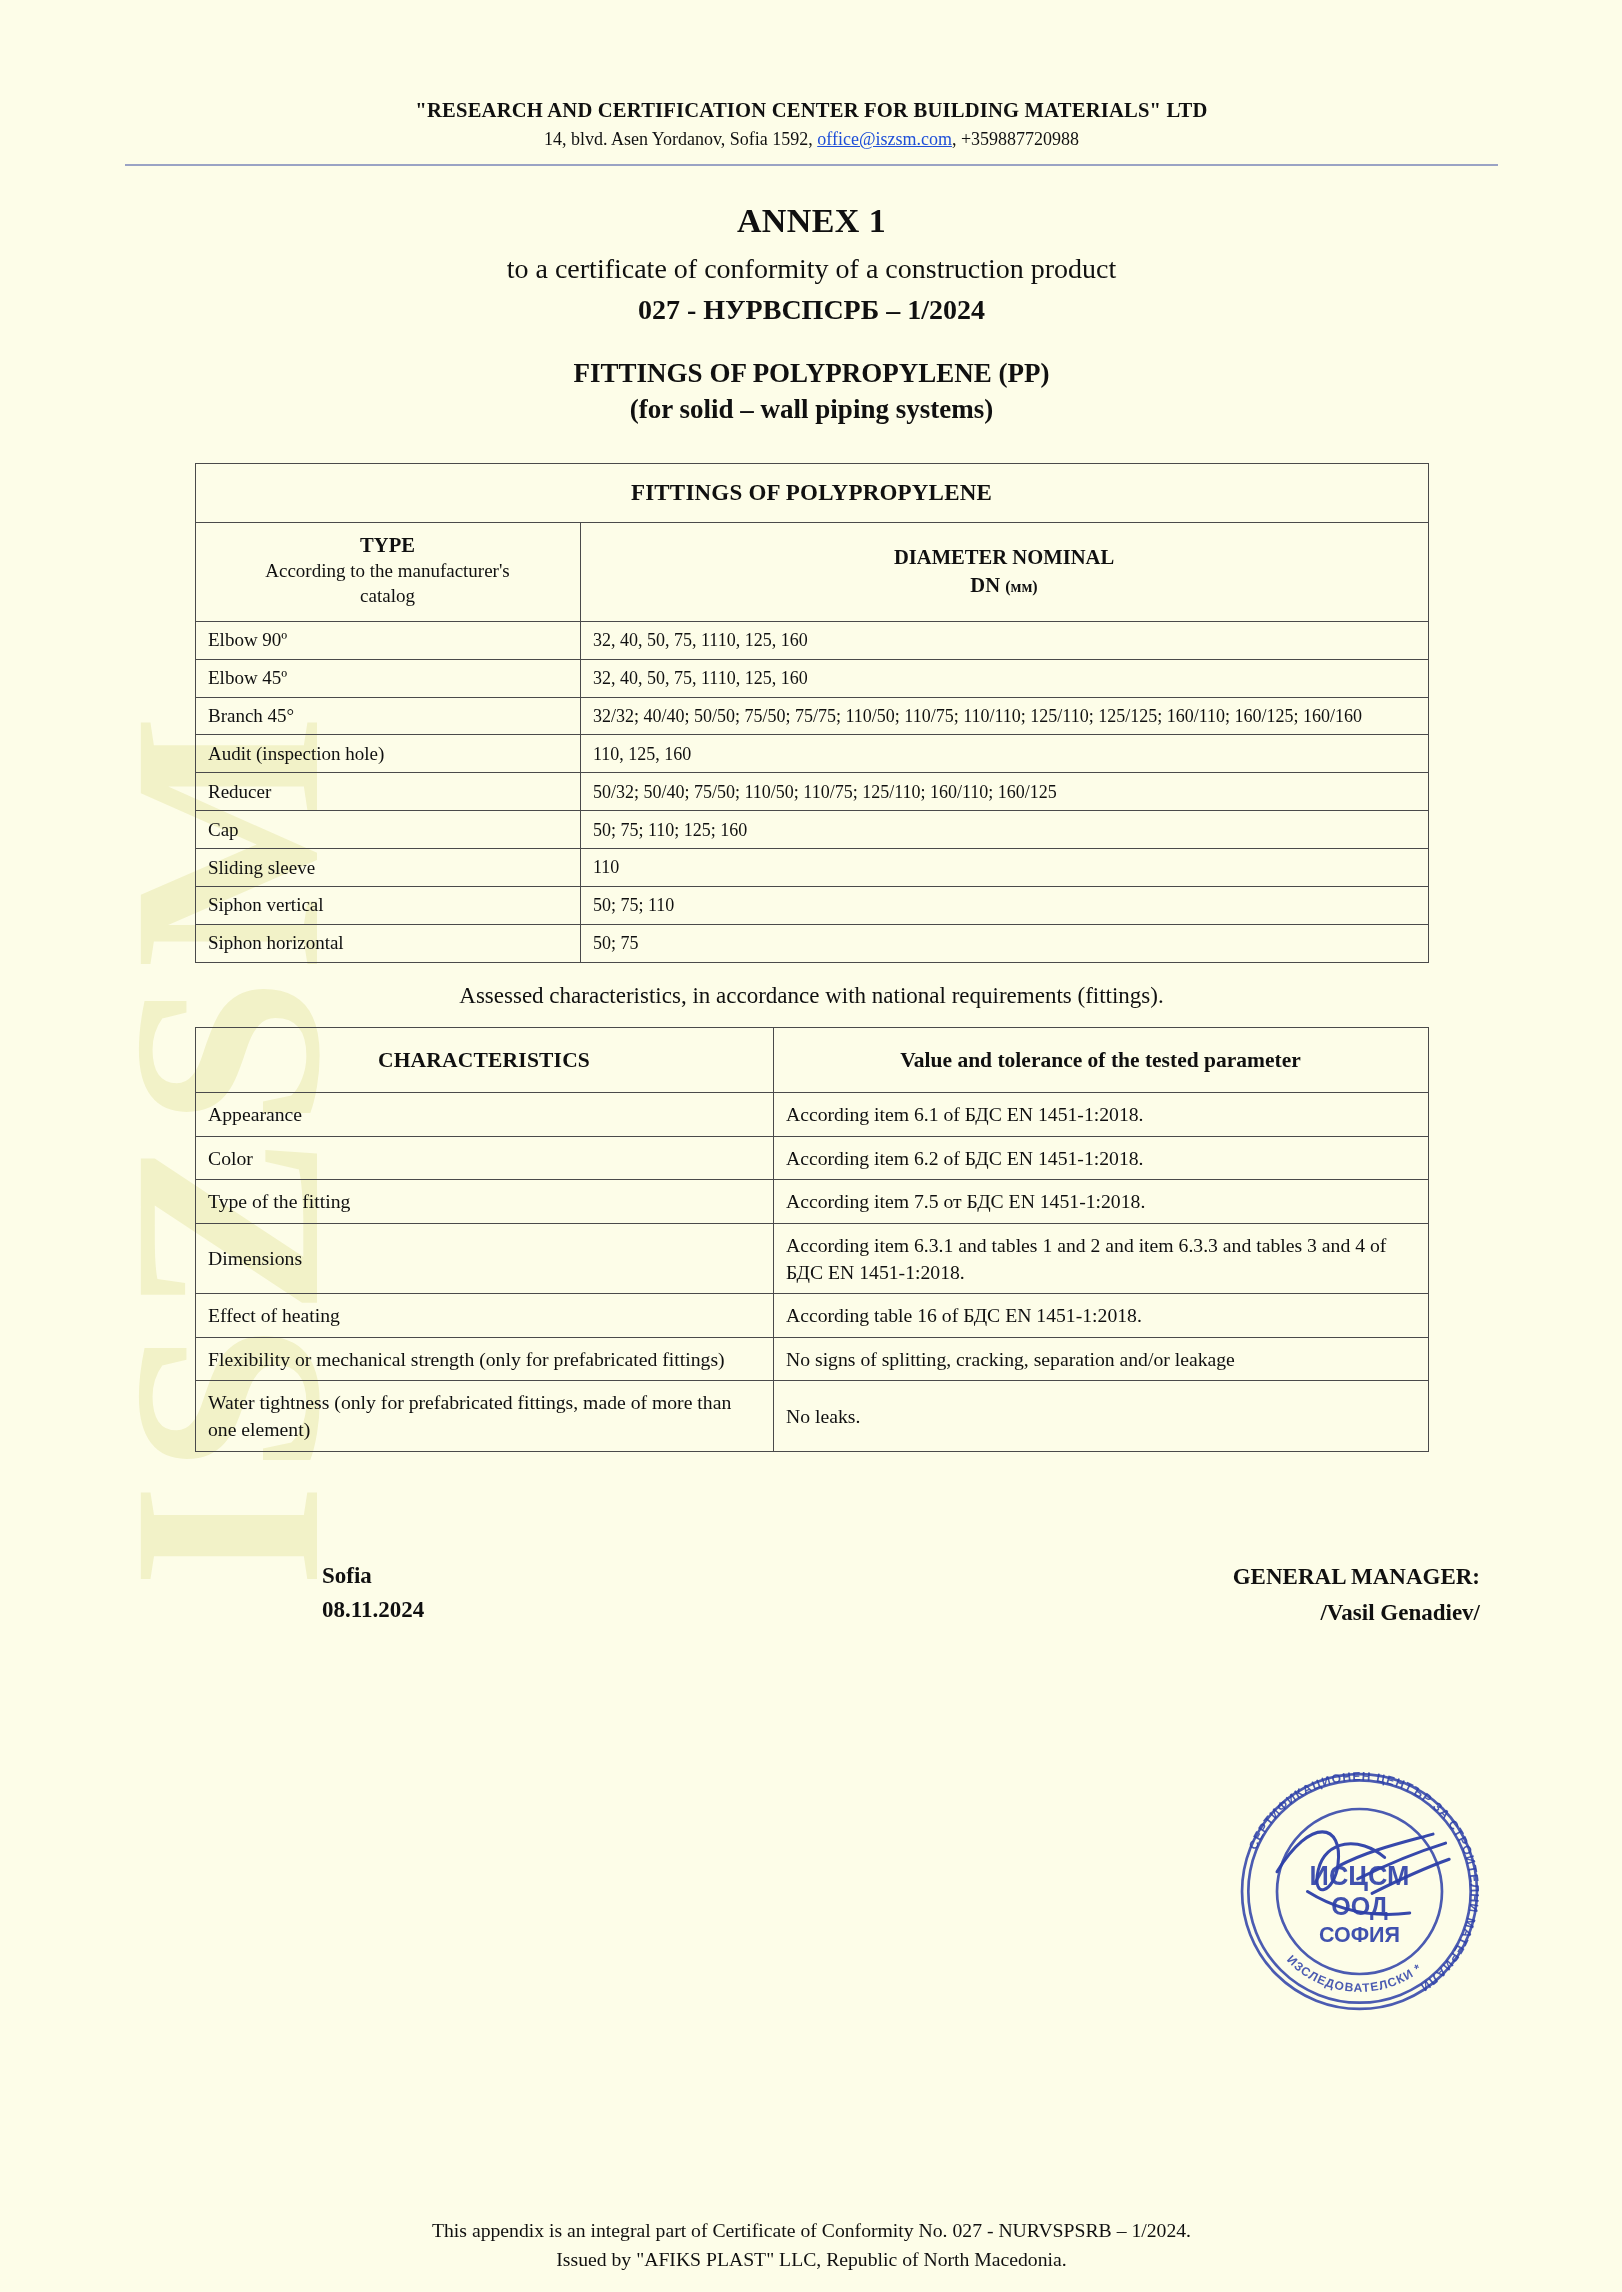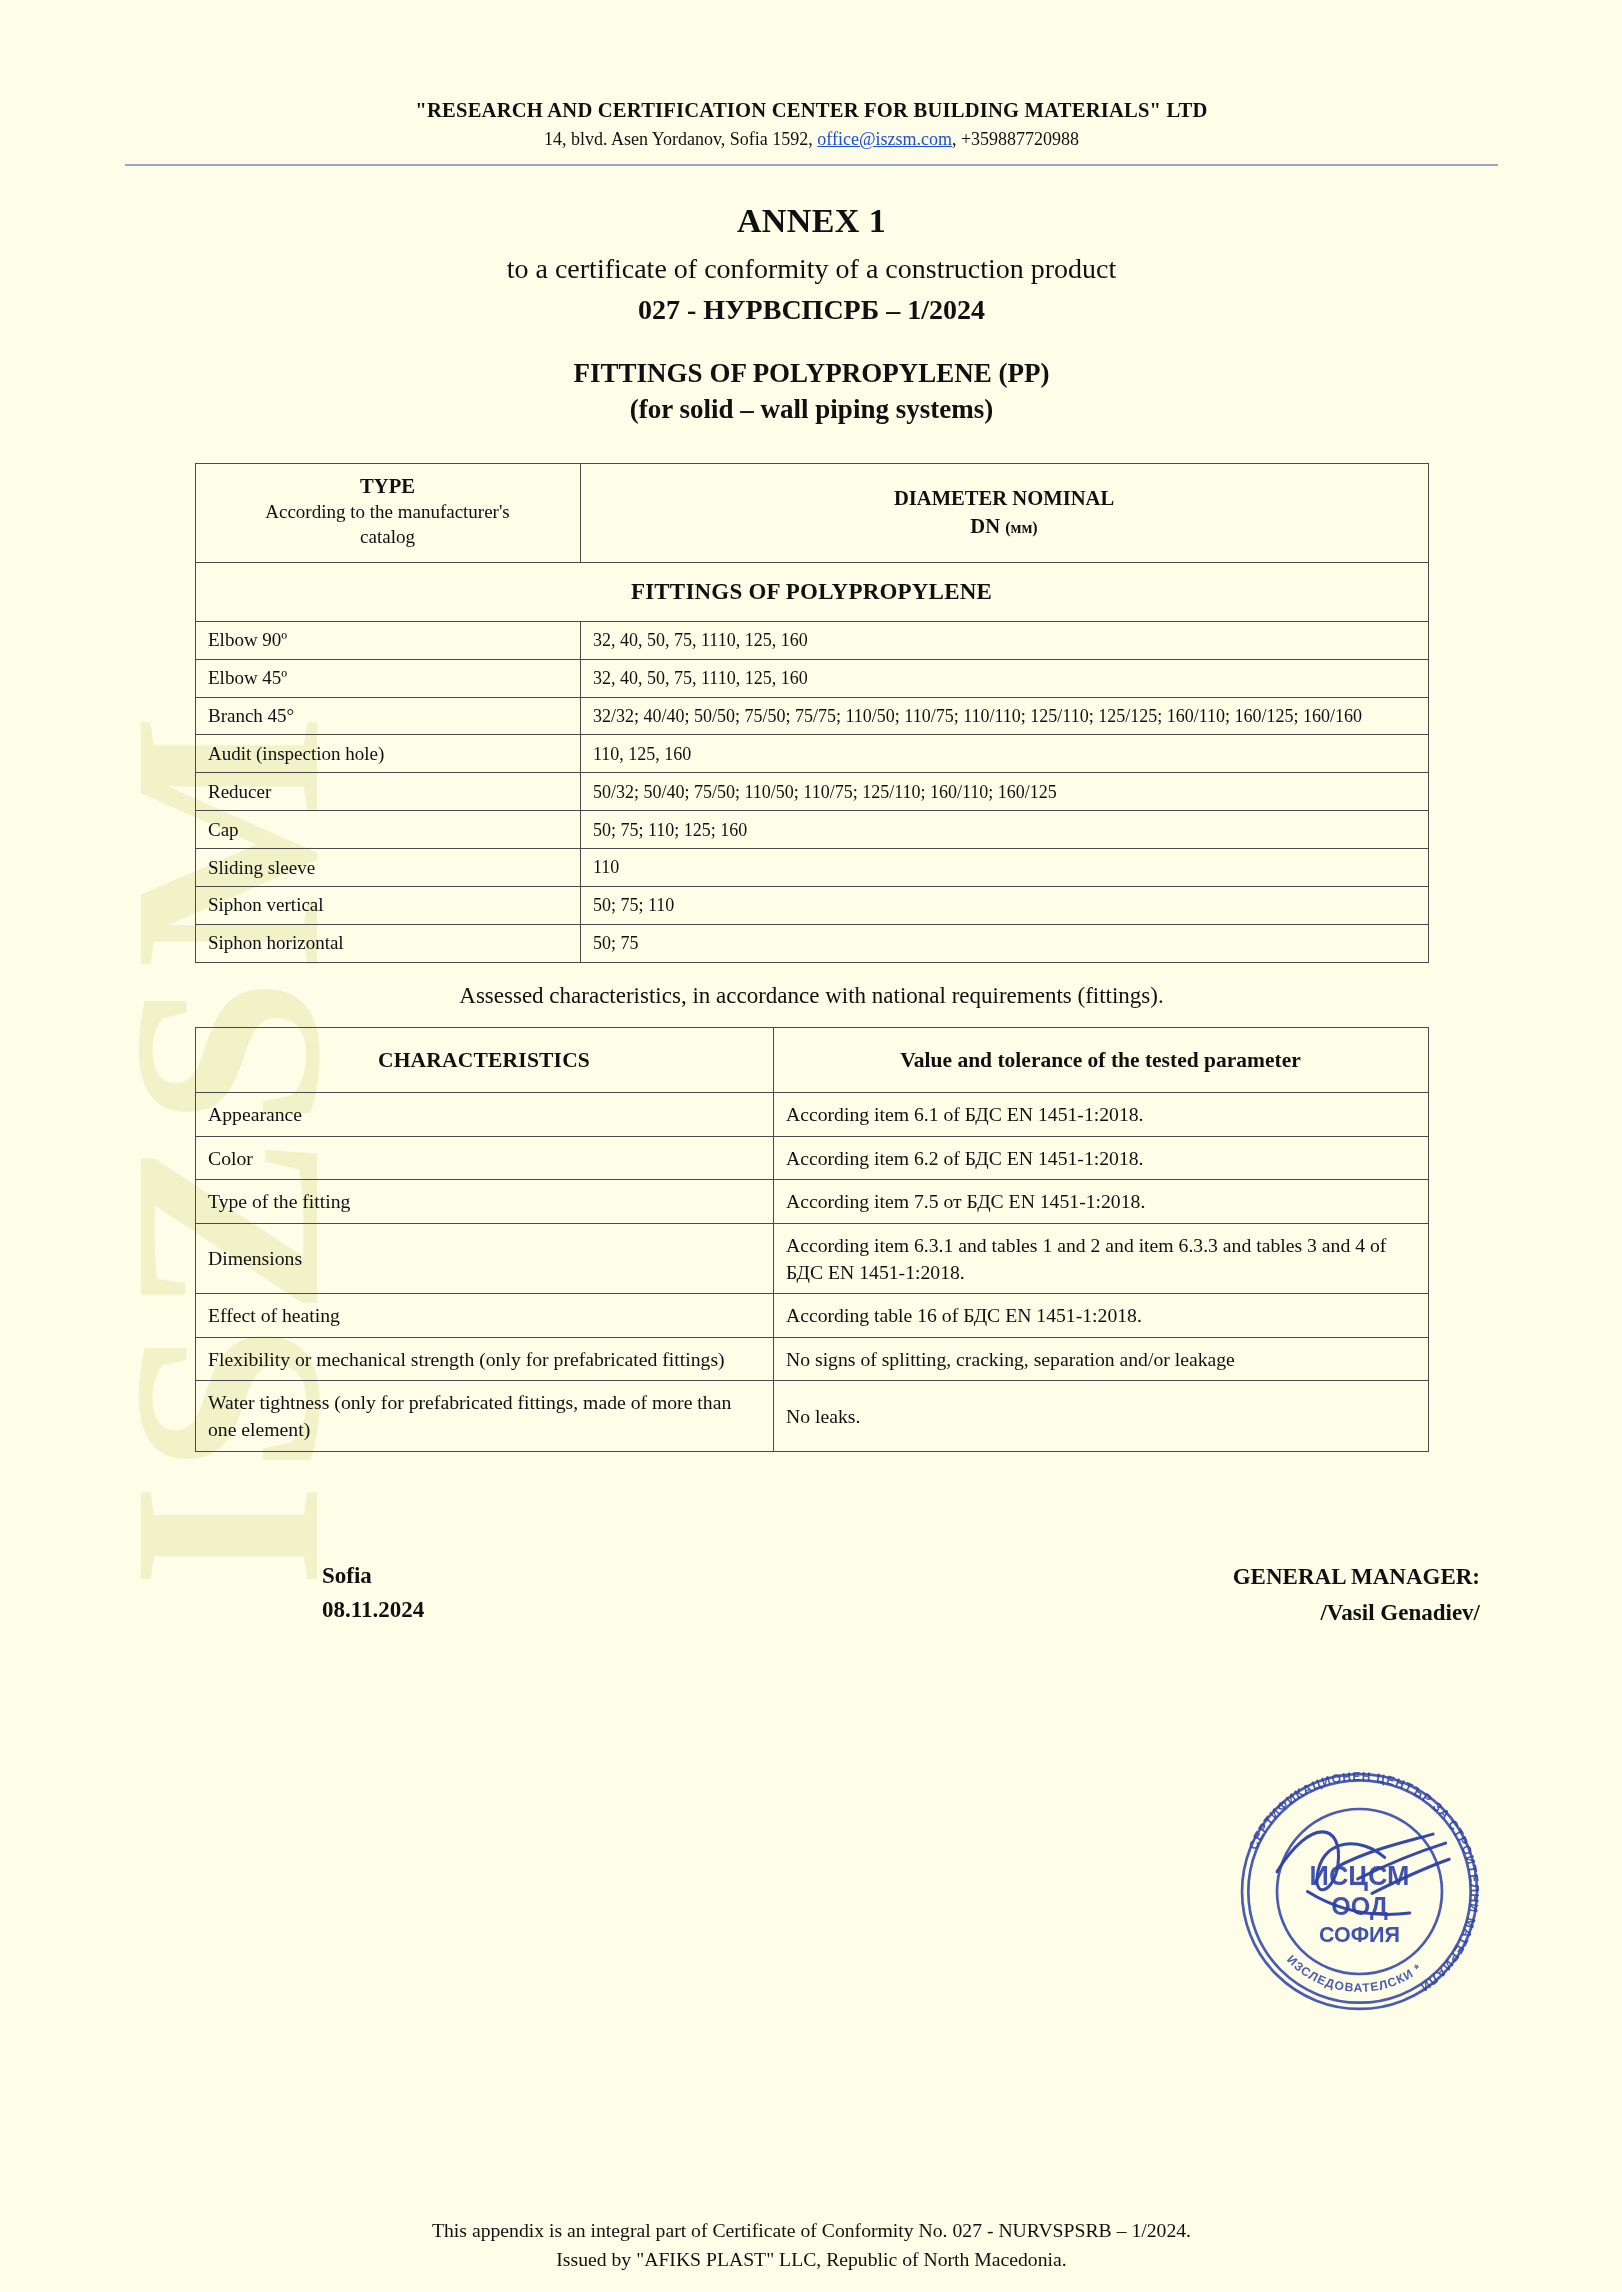--- a/index.html
+++ b/index.html
@@ -243,33 +243,33 @@
     <div class="t-sub">to a certificate of conformity of a construction product</div>
     <div class="t-num">027 - НУРВСПСРБ – 1/2024</div>
     <div class="t-prod">FITTINGS OF POLYPROPYLENE (PP)</div>
     <div class="t-prod2">(for solid – wall piping systems)</div>
   </div>
 
   <div class="tbl-wrap">
     <table class="t1">
       <tbody id="t1-body">
         <tr>
+          <td class="caption" colspan="2">FITTINGS OF POLYPROPYLENE</td>
+        </tr>
+        <tr>
           <td class="hdr-type">
             <b>TYPE</b><br>
             <span>According to the manufacturer's</span><br>
             <span>catalog</span>
           </td>
           <td class="hdr-dn">
             <span>DIAMETER NOMINAL</span><br>
             <span>DN</span>
             <span class="mm">(мм)</span>
           </td>
-        </tr>
-        <tr>
-          <td class="caption" colspan="2">FITTINGS OF POLYPROPYLENE</td>
         </tr>
       <tr>
             <td class="type">Elbow 90º</td>
             <td class="dn">32, 40, 50, 75, 1110, 125, 160</td>
           </tr>
           <tr>
             <td class="type">Elbow 45º</td>
             <td class="dn">32, 40, 50, 75, 1110, 125, 160</td>
           </tr>
           <tr>

